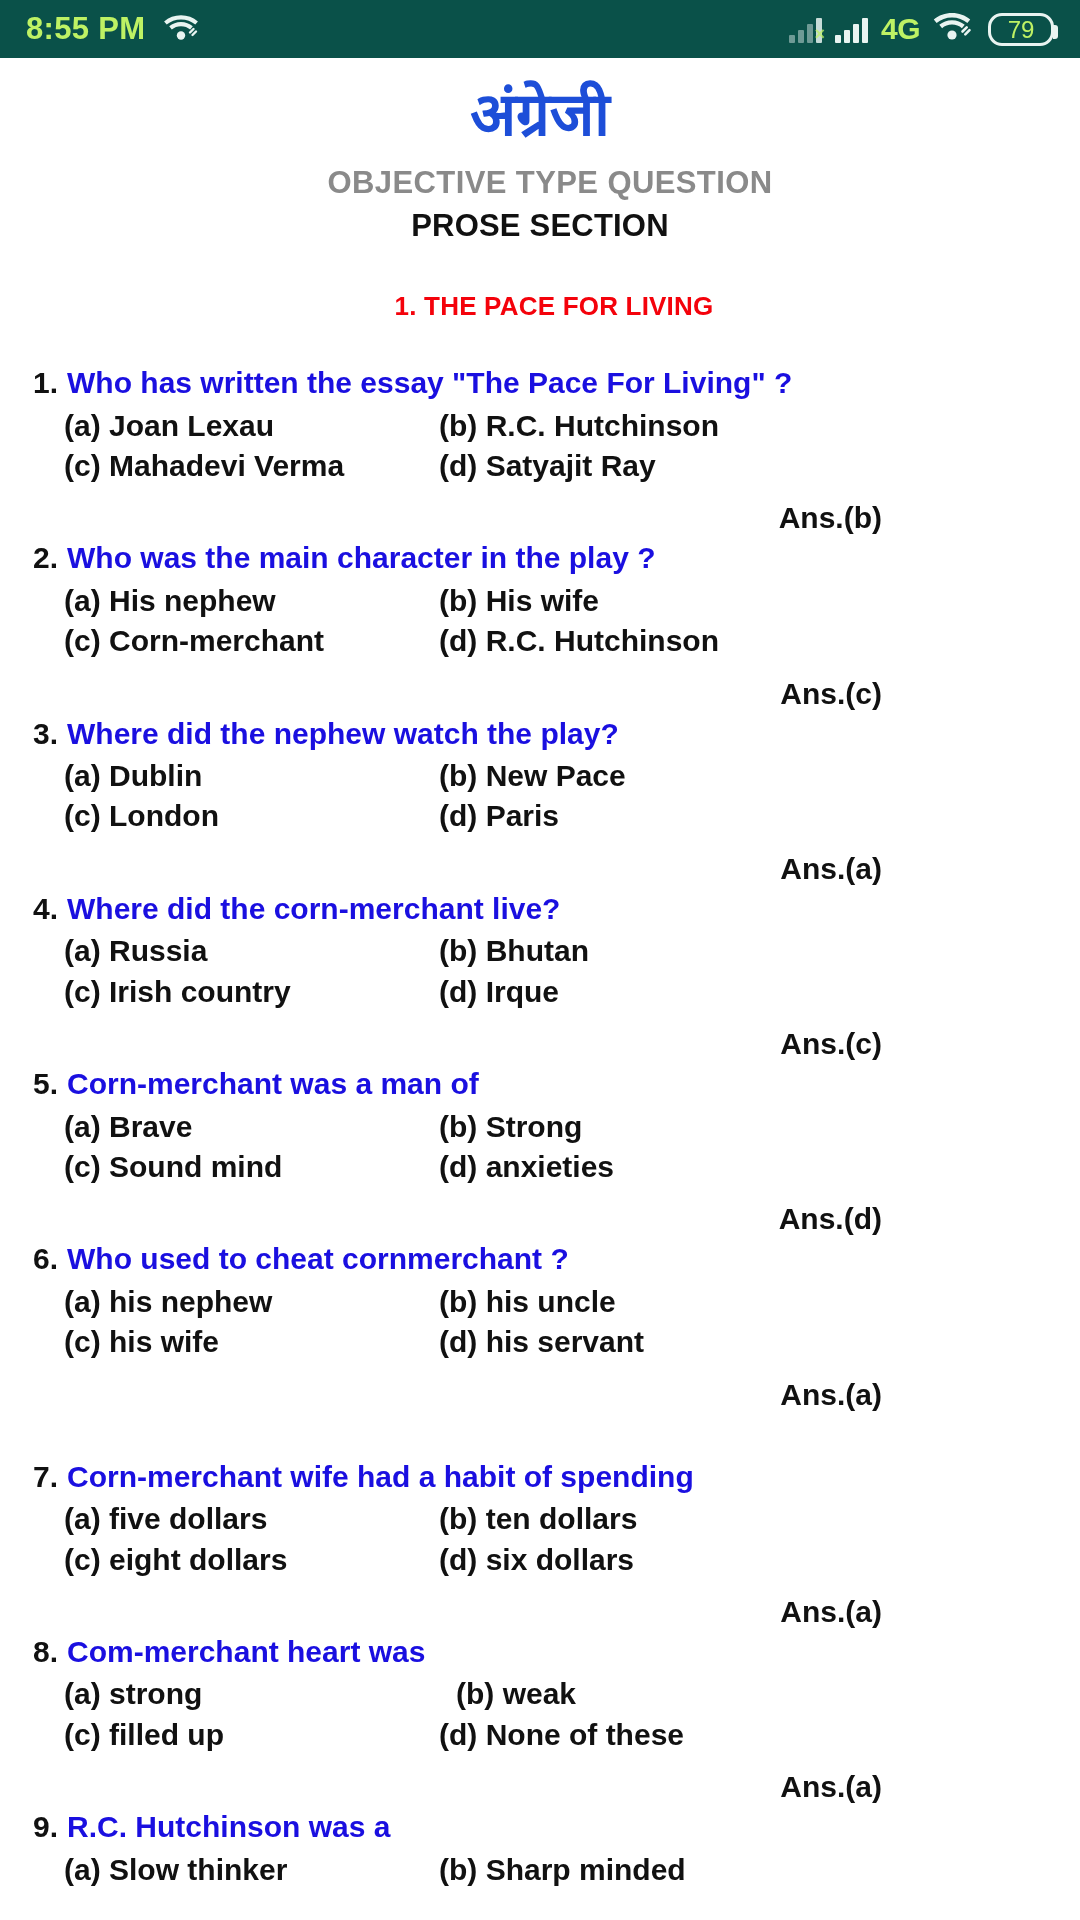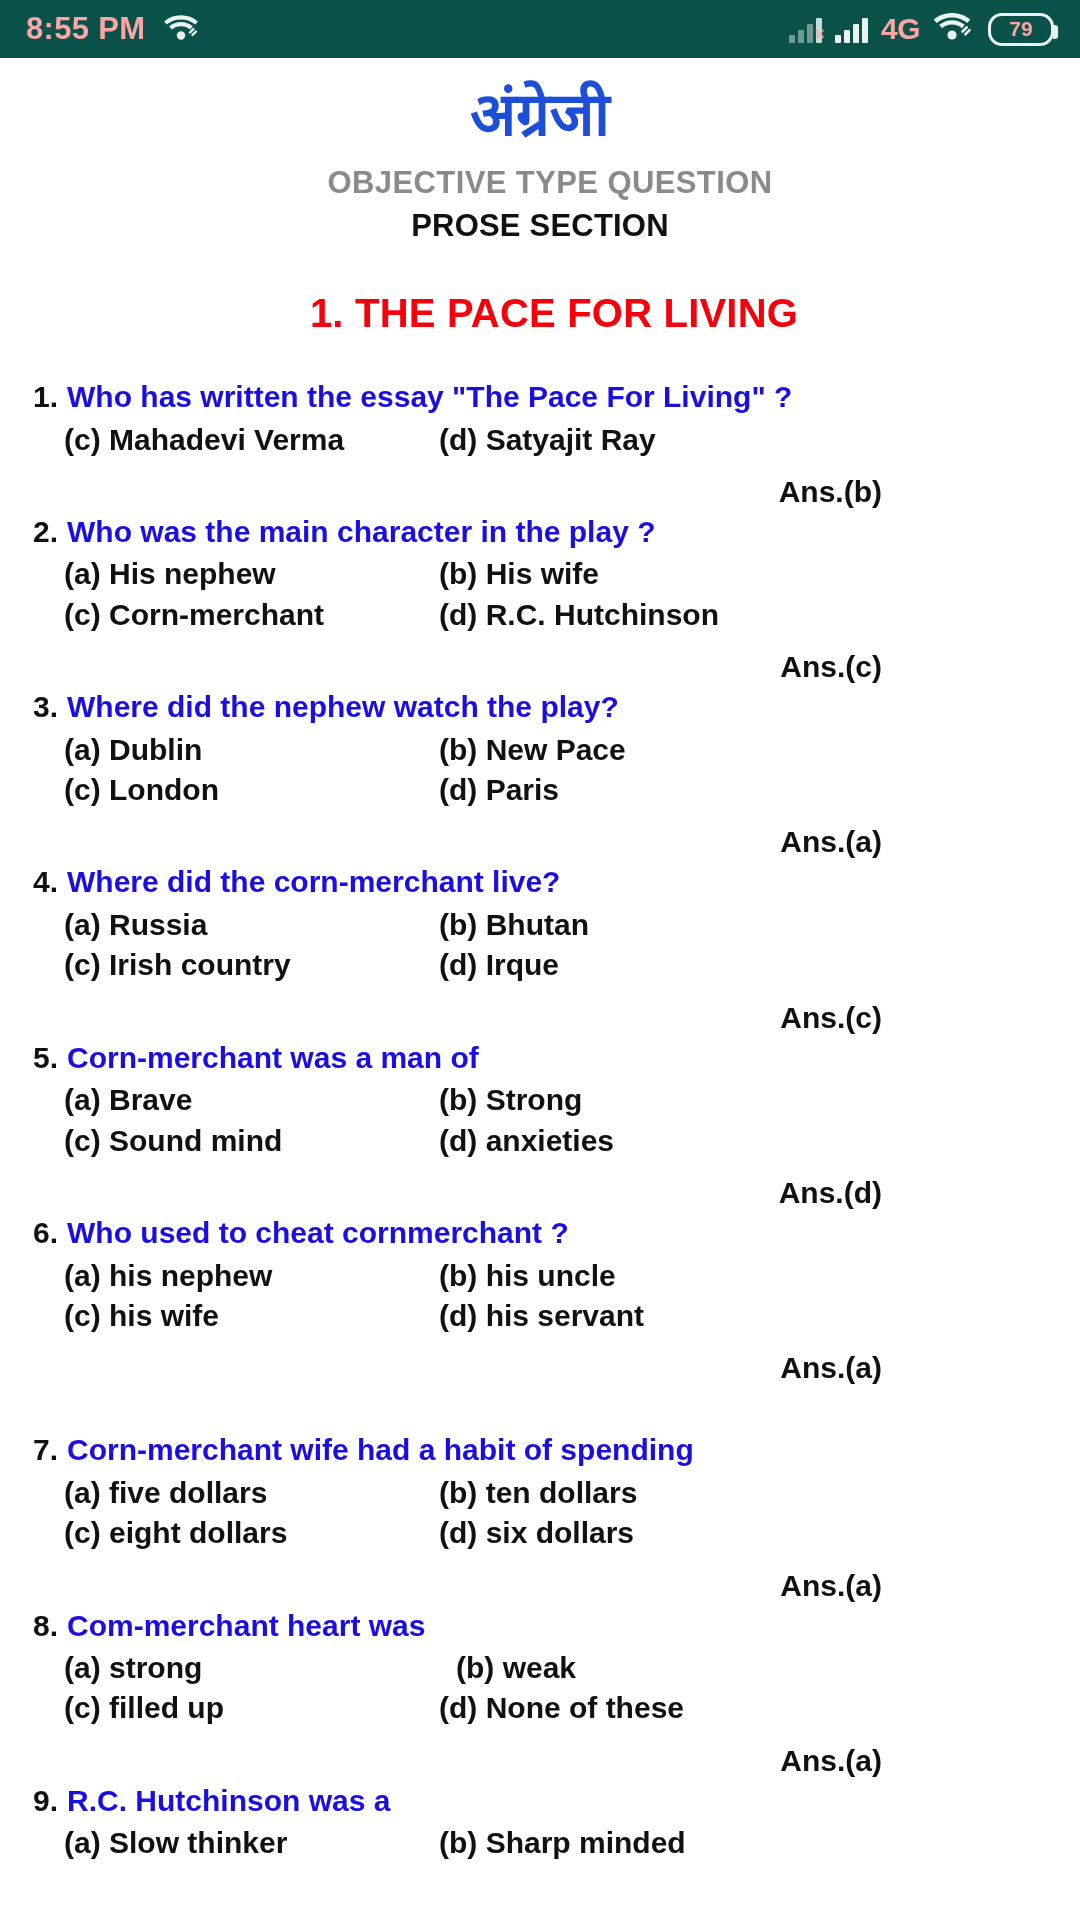--- a/index.html
+++ b/index.html
@@ -9,21 +9,21 @@
     font-family:"Liberation Sans", sans-serif;
     overflow:hidden;
   }
 
   
   .statusbar{
     height:58px; width:1080px;
     background:#0a5149;
     display:flex; align-items:center;
     padding:0 26px;
-    color:#fca5a5;
+    color:#bef264;
   }
   .sb-left{ display:flex; align-items:center; gap:18px; }
   .sb-right{ display:flex; align-items:center; gap:13px; margin-left:auto; }
   .sb-time{ font-size:31px; font-weight:700; letter-spacing:0.3px; }
   .sb-spacer{ flex:1; }
 
   
   .bars{ display:flex; align-items:flex-end; gap:3px; height:27px; }
   .bars i{ display:block; width:6px; background:#e9f4f1; border-radius:1px; }
   .bars i:nth-child(1){ height:8px; }
@@ -35,22 +35,22 @@
   .nosim{ position:relative; display:flex; align-items:flex-end; }
   .nosim .x{
     position:absolute; right:-3px; bottom:0;
     font-size:18px; font-weight:700; line-height:1; opacity:.75;
   }
   .fourg{ font-size:30px; font-weight:700; letter-spacing:-0.5px; }
 
   .battery{
     border:3px solid #e9f4f1; border-radius:14px;
     width:66px; height:33px;
-    display:flex; align-items:center; justify-content:center;
-    font-size:21px; font-weight:700; position:relative;
+    display:flex; justify-content:center;
+    font-size:24px; font-weight:400; position:relative;
   }
   .battery:after{
     content:""; position:absolute; right:-7px; top:9px;
     width:5px; height:14px; background:#e9f4f1; border-radius:0 3px 3px 0;
   }
 
   
   .page{ padding:0; }
   .doc-title{
     text-align:center; font-size:60px; font-weight:700;
@@ -59,21 +59,21 @@
   }
   .subtitle{
     text-align:center; font-size:31px; font-weight:700;
     color:#8a8a8a; margin-top:16px; letter-spacing:0.4px;margin-left:20px;
   }
   .section-label{
     text-align:center; font-size:31px; font-weight:700;
     color:#111; margin-top:7px; letter-spacing:0.2px;
   }
   .chapter-title{
-    text-align:center; font-size:40px; font-weight:700;
+    text-align:center; font-size:26px; font-weight:700;
     color:#f4020b; margin-top:47px; letter-spacing:0.2px;padding-left:28px;
   }
 
   
   .qlist{ margin-top:42px; }
   .q{ margin-bottom:4px; }
   .q-head{
     display:flex; align-items:baseline;
     padding-left:24px; gap:9px;
   }
@@ -160,20 +160,24 @@
 
   <div class="qlist">
 
     <div class="q">
       <div class="q-head">
         <span class="q-num">1.</span>
         <span class="q-text">Who has written the essay "The Pace For Living" ?</span>
       </div>
       <div class="opts">
         <div class="opt-row">
+          <span class="opt first">(a) Joan Lexau</span>
+          <span class="opt">(b) R.C. Hutchinson</span>
+        </div>
+        <div class="opt-row">
           <span class="opt first">(c) Mahadevi Verma</span>
           <span class="opt">(d) Satyajit Ray</span>
         </div>
       </div>
       <div class="ans-row">
         <span class="ans">Ans.(b)</span>
       </div>
     </div>
 
     <div class="q">

